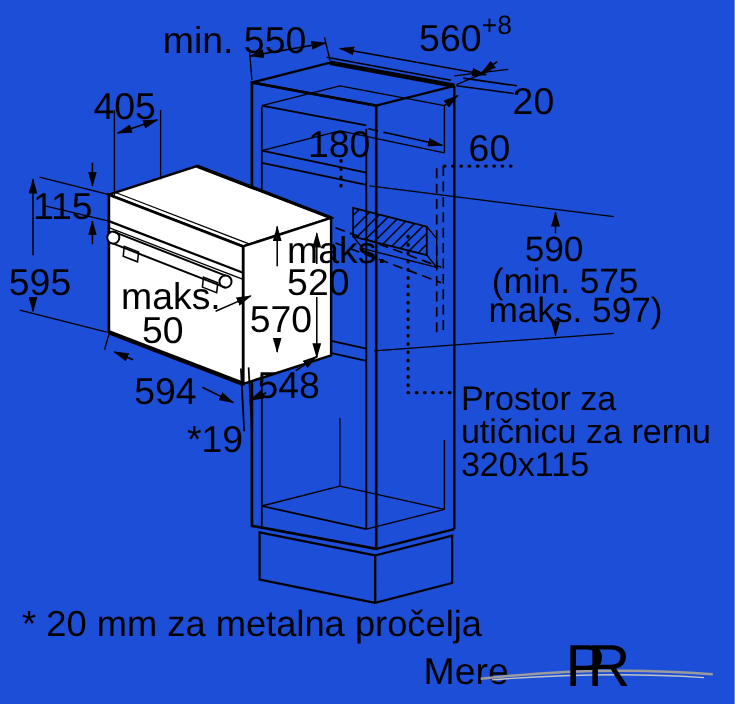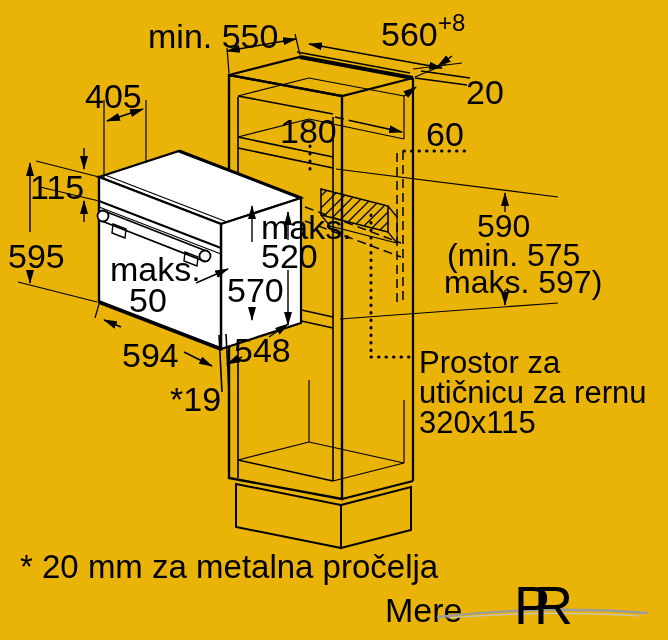--- a/index.html
+++ b/index.html
@@ -1,16 +1,16 @@
 <!DOCTYPE html>
 <html><head>
 <meta charset="utf-8">
 <style>
   html,body{margin:0;padding:0;background:#fff;}
-  .page{width:668px;height:640px;background:#eab308;position:relative;overflow:hidden;}
+  .page{width:668px;height:640px;background:#1d4ed8;position:relative;overflow:hidden;}
   svg{font-family:"Liberation Sans", sans-serif;}
   svg text{fill:#000;}
   .ink{stroke:#000;fill:none;}
 </style>
 </head>
 <body>
 
 <div class="page">
 <svg viewBox="0 0 668 640" width="668" height="640">
   <defs>

